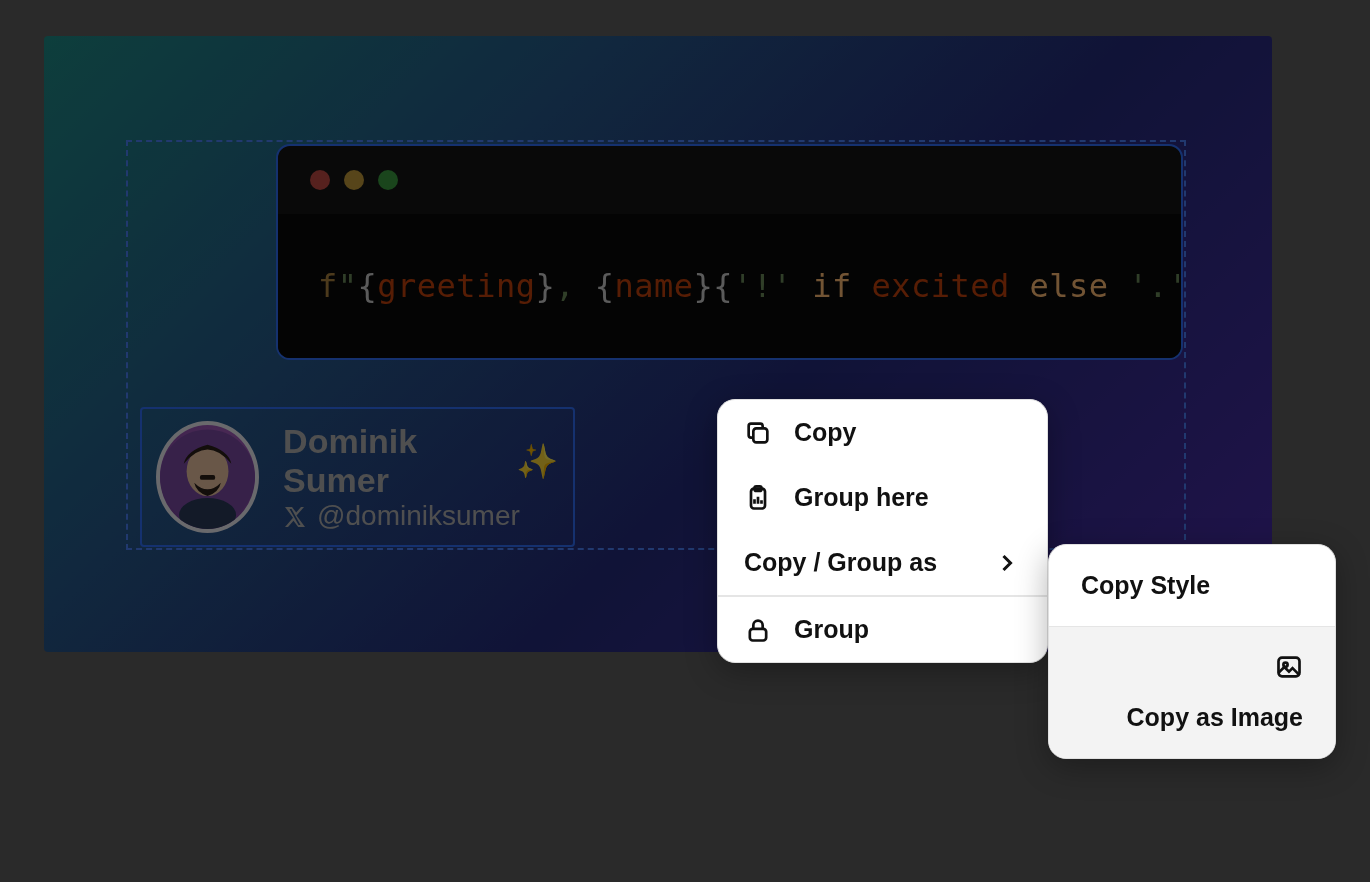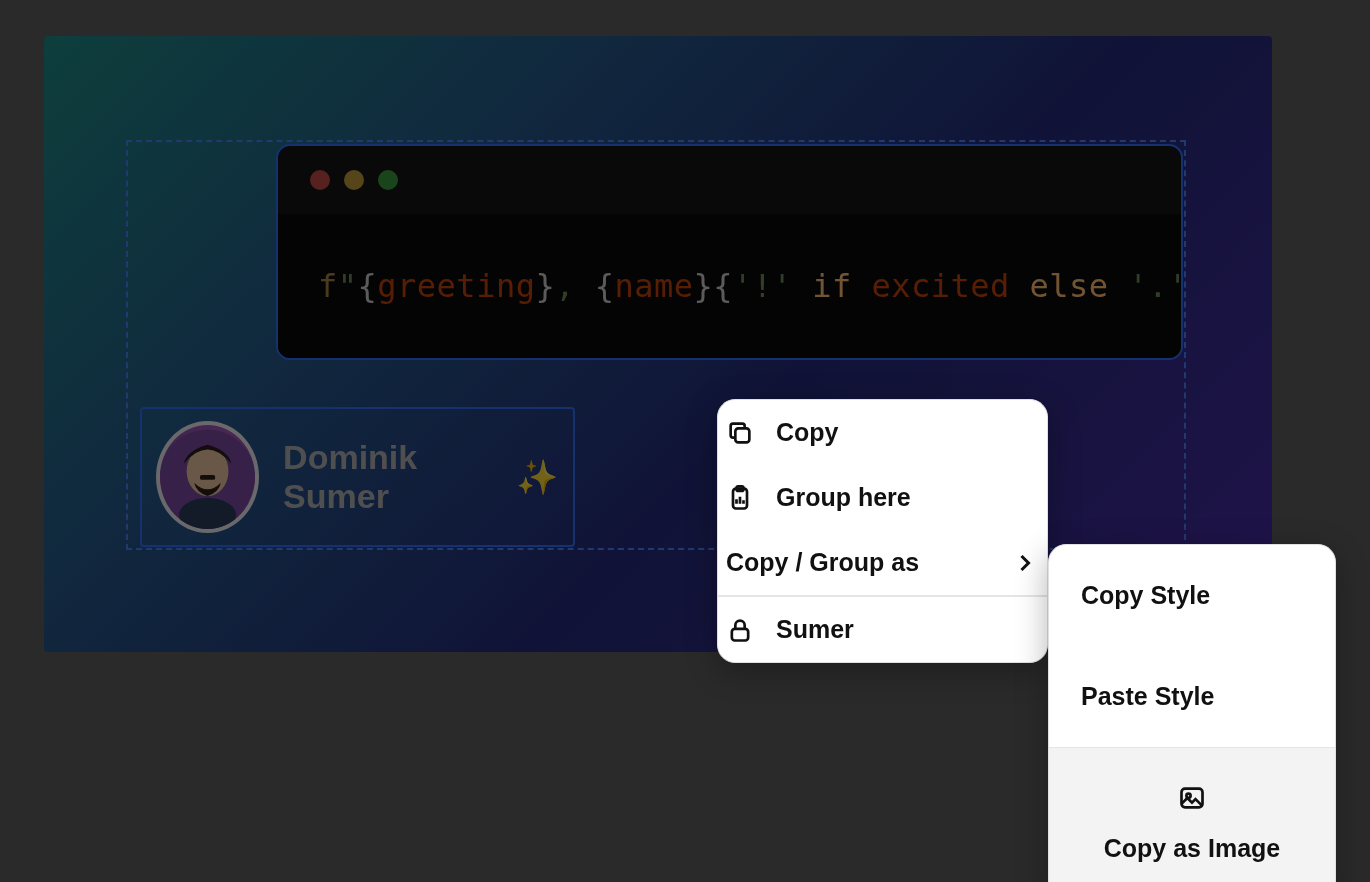--- a/index.html
+++ b/index.html
@@ -137,39 +137,39 @@
   }
   .main-menu {
     left: 717px;
     top: 399px;
     width: 331px;
   }
   .ctx-item {
     display: flex;
     align-items: center;
     gap: 22px;
-    padding: 18px 8px;
+    padding: 18px 26px;
     cursor: pointer;
   }
   .ctx-item.submenu-trigger {
     justify-content: space-between;
     font-weight: 700;
     border-bottom: 1px solid #e5e5e5;
   }
   .ctx-sep { height: 1px; background: #e5e5e5; }
   .ctx-icon { width: 28px; height: 28px; flex: none; display: flex; align-items: center; justify-content: center; }
   .ctx-icon svg { width: 28px; height: 28px; }
   .chev { margin-left: auto; }
 
   .sub-menu {
     left: 1048px;
     top: 544px;
     width: 288px;
   }
-  .sub-menu .ctx-item { padding: 36px 32px; }
+  .sub-menu .ctx-item { padding: 26px 32px; align-items: flex-end; }
   .sub-menu .ctx-item.hover { background: #f3f3f3; }
   .sub-menu .with-icon { gap: 22px; flex-direction: column; }
 </style>
 </head>
 <body>
 
 <div class="canvas"></div>
 
 <div class="selection-box outer-sel"></div>
 
@@ -191,20 +191,28 @@
       <path d="M36 56 Q50 70 64 56 Q62 66 50 70 Q38 66 36 56" fill="#2a1f1a"></path>
       <rect x="42" y="48" width="16" height="5" rx="2" fill="#2a1f1a"></rect>
       <ellipse cx="50" cy="90" rx="30" ry="18" fill="#2a3a5a"></ellipse>
     </svg>
   </div>
   <div class="author-text">
     <div class="author-name">
       <span>Dominik Sumer</span>
       <span>✨</span>
     </div>
+    <div class="author-handle">
+      <span class="x-icon">
+        <svg viewBox="0 0 24 24" fill="#b0b0b0">
+            <path d="M18 2h3l-7.5 8.6L22 22h-6.8l-4.7-6.2L5 22H2l8-9.2L2 2h7l4.2 5.6L18 2zm-2.4 18h1.9L8.5 4H6.5l9.1 16z"></path>
+          </svg>
+      </span>
+      <span>@dominiksumer</span>
+    </div>
   </div>
 </div>
 
 <div class="overlay"></div>
 
 <div class="ctx-menu main-menu">
   <div class="ctx-item">
     <span class="ctx-icon">
       <svg viewBox="0 0 24 24" fill="none" stroke="#111" stroke-width="2.3">
           <rect x="8" y="8" width="12" height="12" rx="2.5"></rect>
@@ -232,30 +240,27 @@
     </span>
   </div>
   <div class="ctx-sep"></div>
   <div class="ctx-item">
     <span class="ctx-icon">
       <svg viewBox="0 0 24 24" fill="none" stroke="#111" stroke-width="2.3">
           <rect x="5" y="11" width="14" height="10" rx="2.5"></rect>
           <path d="M8 11V8a4 4 0 0 1 8 0v3"></path>
         </svg>
     </span>
-    <span>Sumer</span>
+    <span>Group</span>
   </div>
 </div>
 
 <div class="ctx-menu sub-menu">
   <div class="ctx-item">
     <span>Copy Style</span>
-  </div>
-  <div class="ctx-item">
-    <span>Paste Style</span>
   </div>
   <div class="ctx-sep"></div>
   <div class="ctx-item hover with-icon">
     <span class="ctx-icon">
       <svg viewBox="0 0 24 24" fill="none" stroke="#111" stroke-width="2.3">
           <rect x="3" y="4" width="18" height="16" rx="3"></rect>
           <circle cx="9" cy="10" r="1.8"></circle>
           <path d="M3 17l5-5 4 4 3-3 6 6"></path>
         </svg>
     </span>

